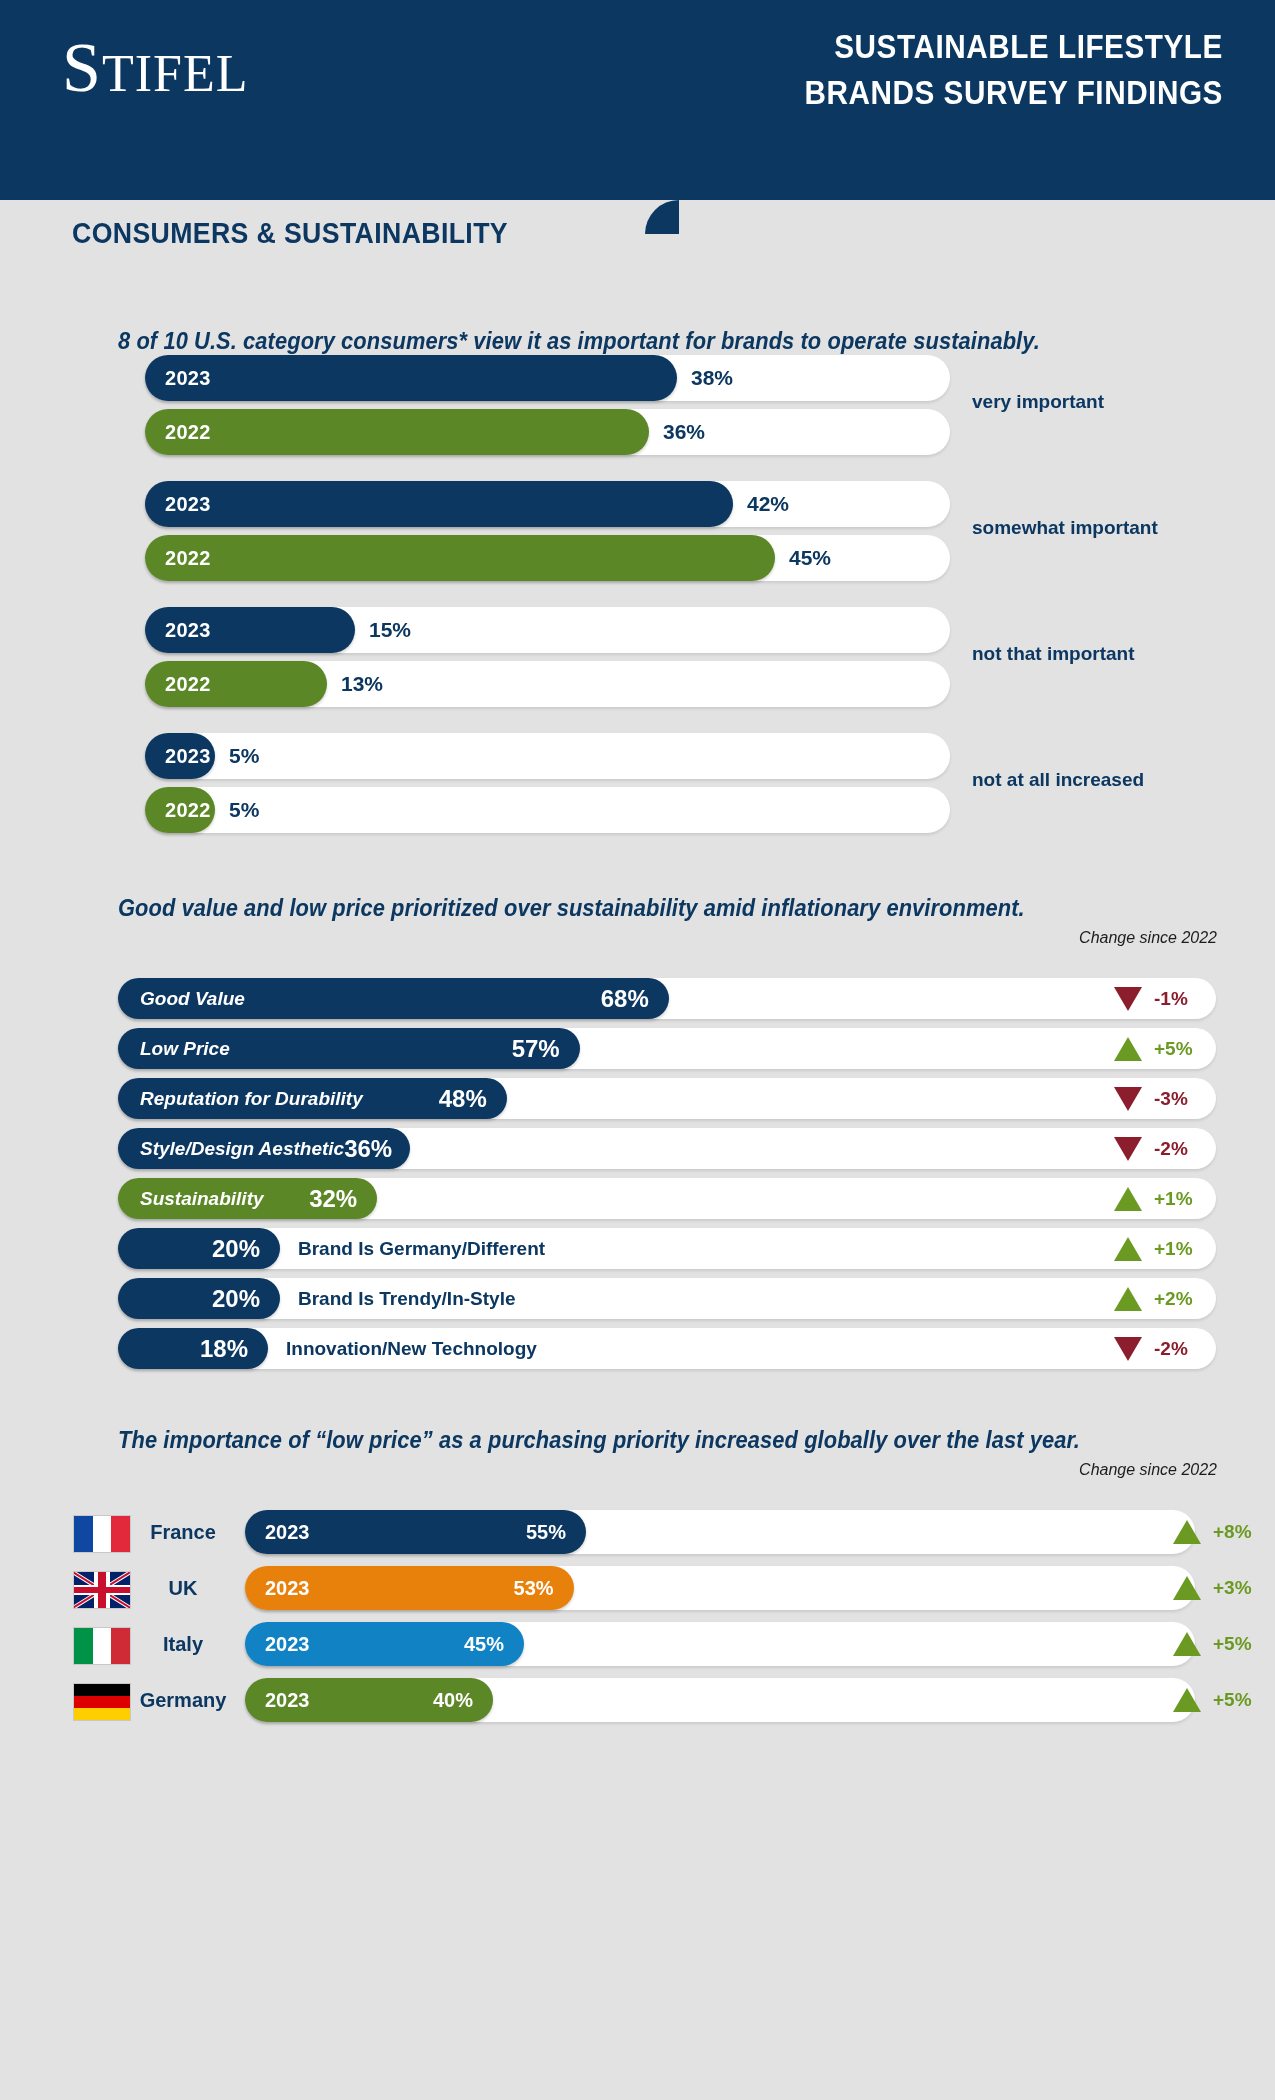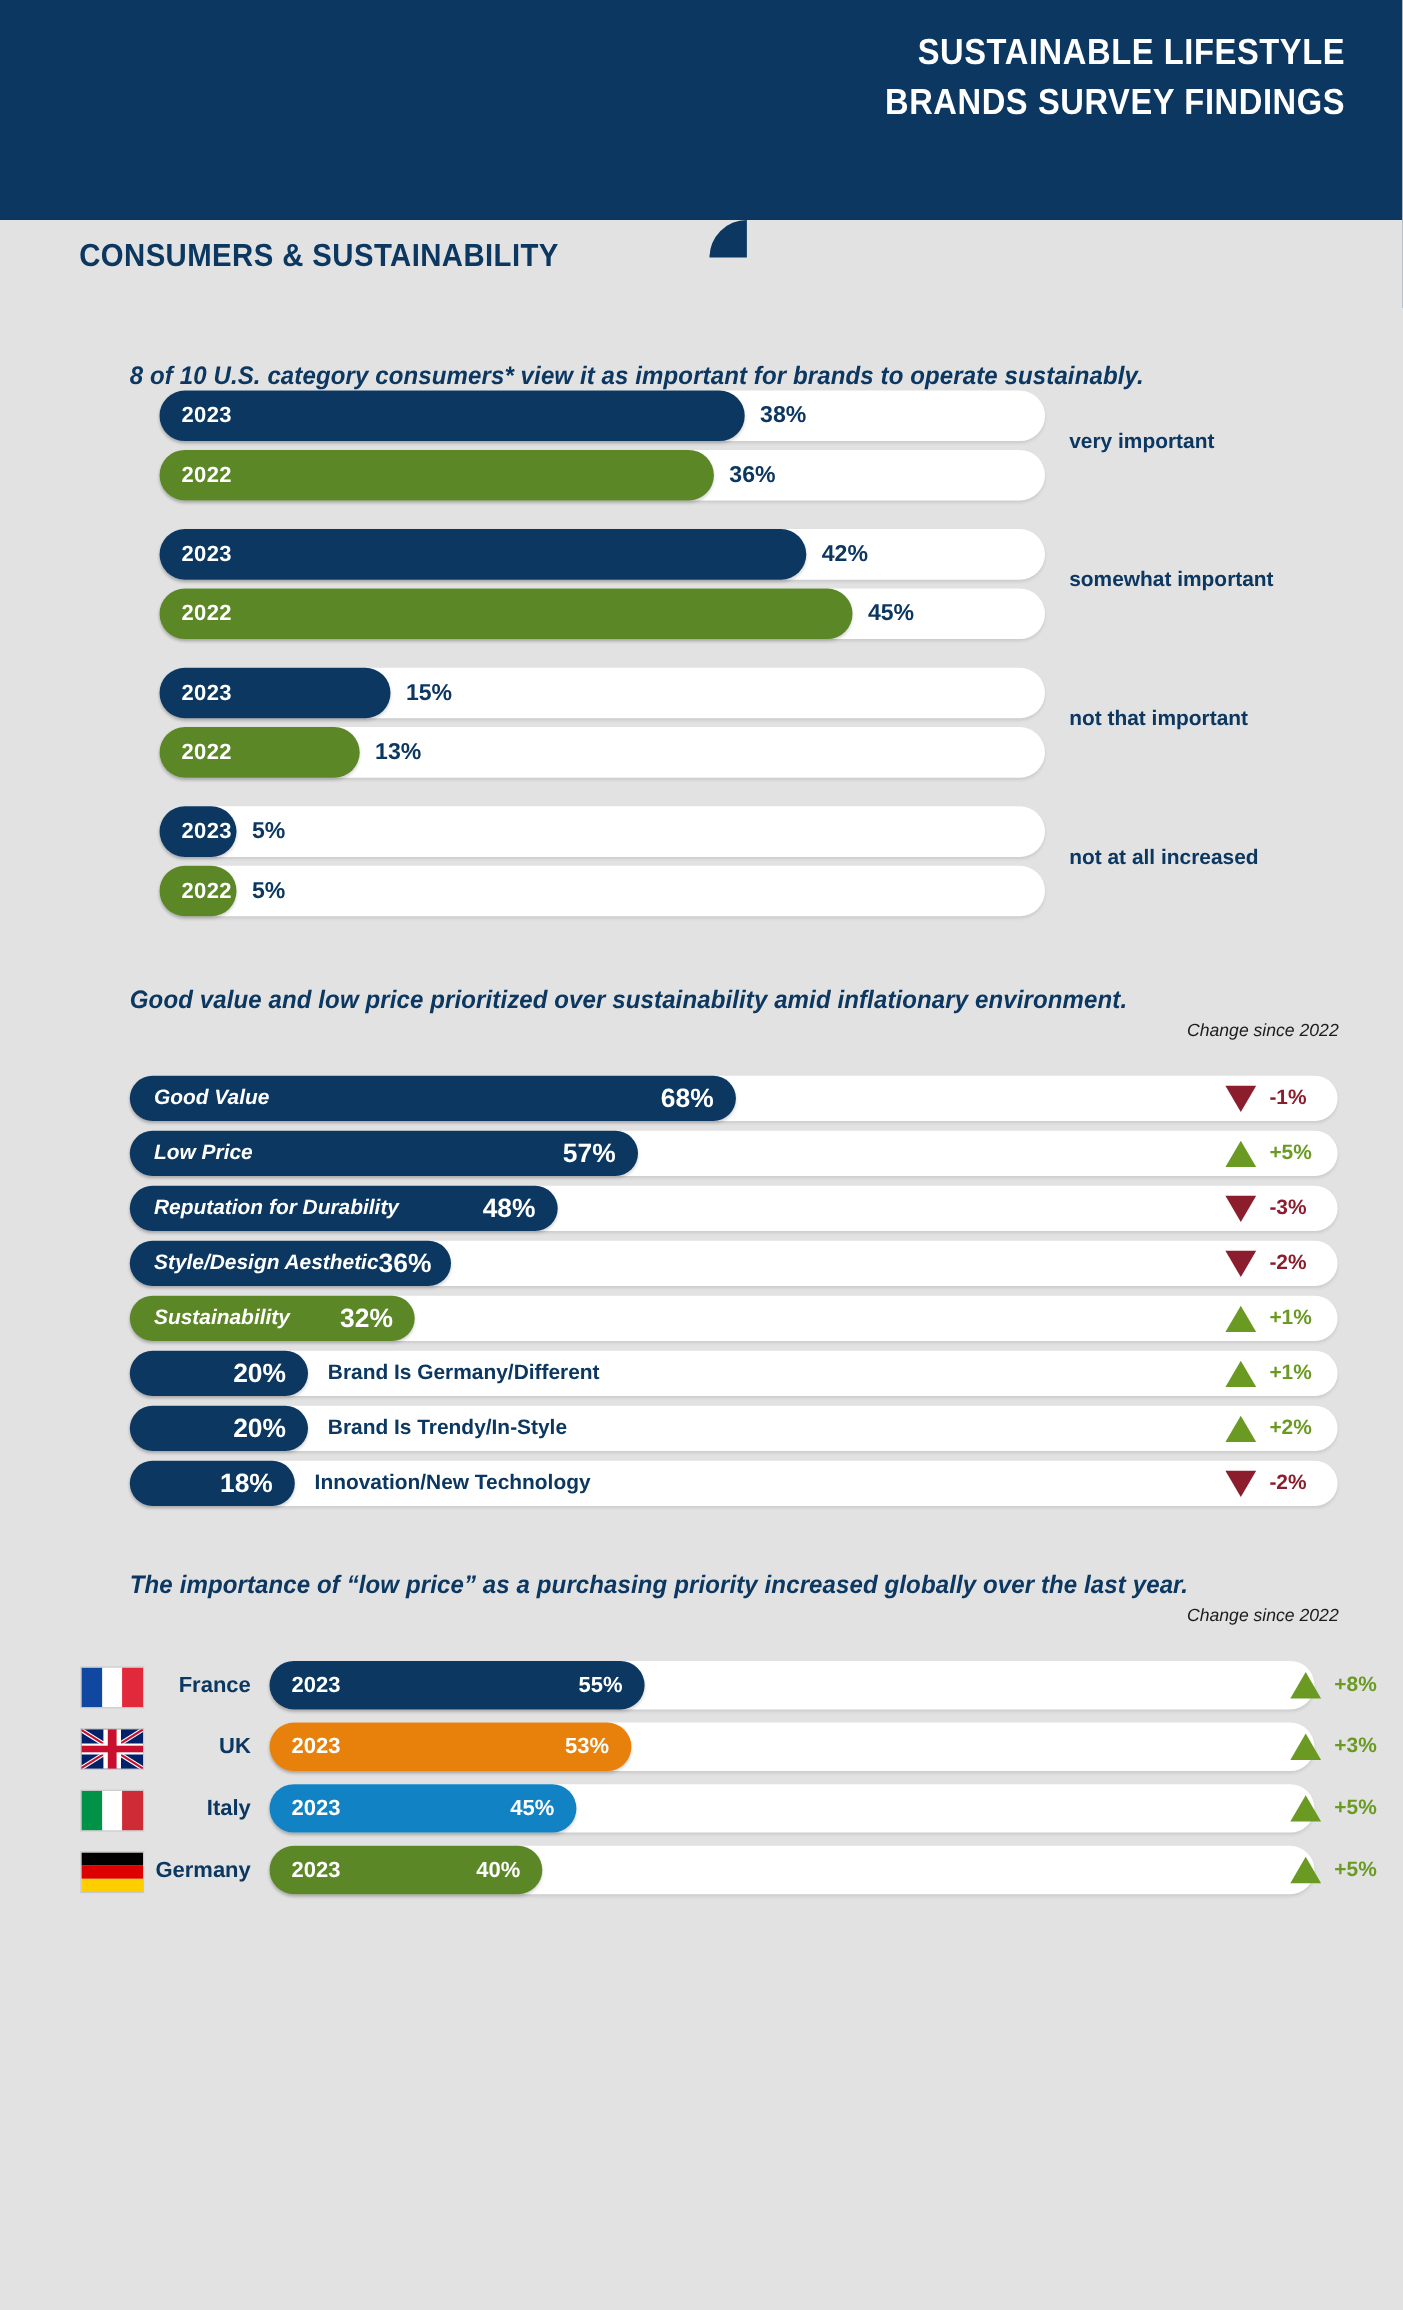--- a/index.html
+++ b/index.html
@@ -164,21 +164,21 @@
   .s3-chdr { position:absolute; right:58px; top:34px; }
   .s3-rows { margin: 56px 0 0 0; position:relative; }
   .s3-row { position:relative; height:44px; margin-bottom:12px; display:flex; align-items:center; }
   .flag {
     position:absolute; left:73px; top:5px;
     width:58px; height:38px; border:1px solid #c8c8c8;
     overflow:hidden;
   }
   .ctry {
     position:absolute; left:138px; width:90px; top:11px;
-    color:#0b3761; font-weight:bold; font-size:20px; text-align:right;
+    color:#0b3761; font-weight:bold; font-size:20px; text-align:center;
   }
   .s3-track {
     position:absolute; left:245px; top:0; width:950px; height:44px;
     background:#ffffff; border-radius:22px;
     box-shadow: 0 2px 3px rgba(0,0,0,0.10);
   }
   .s3-fill {
     position:absolute; left:245px; top:0; height:44px; border-radius:22px;
     box-shadow: 0 2px 3px rgba(0,0,0,0.18);
     display:flex; align-items:center; justify-content:space-between;
@@ -192,20 +192,23 @@
   .f-vert span { flex:1; }
   .f-horiz { display:flex; flex-direction:column; width:100%; height:100%; }
   .f-horiz span { flex:1; }
   .f-uk { position:relative; width:100%; height:100%; background:#012169; }
   .f-uk i { position:absolute; display:block; }
 </style>
 </head>
 <body>
 
 <div class="header">
+  <div class="logo">
+    <span class="cap">S</span><span class="sc">TIFEL</span>
+  </div>
   <div class="header-title">
     <div>SUSTAINABLE LIFESTYLE</div>
     <div>BRANDS SURVEY FINDINGS</div>
   </div>
 </div>
 
 <div class="tabwrap">
   <div class="tab"></div>
   <div class="tab-corner"></div>
   <div class="tab-label">CONSUMERS &amp; SUSTAINABILITY</div>

